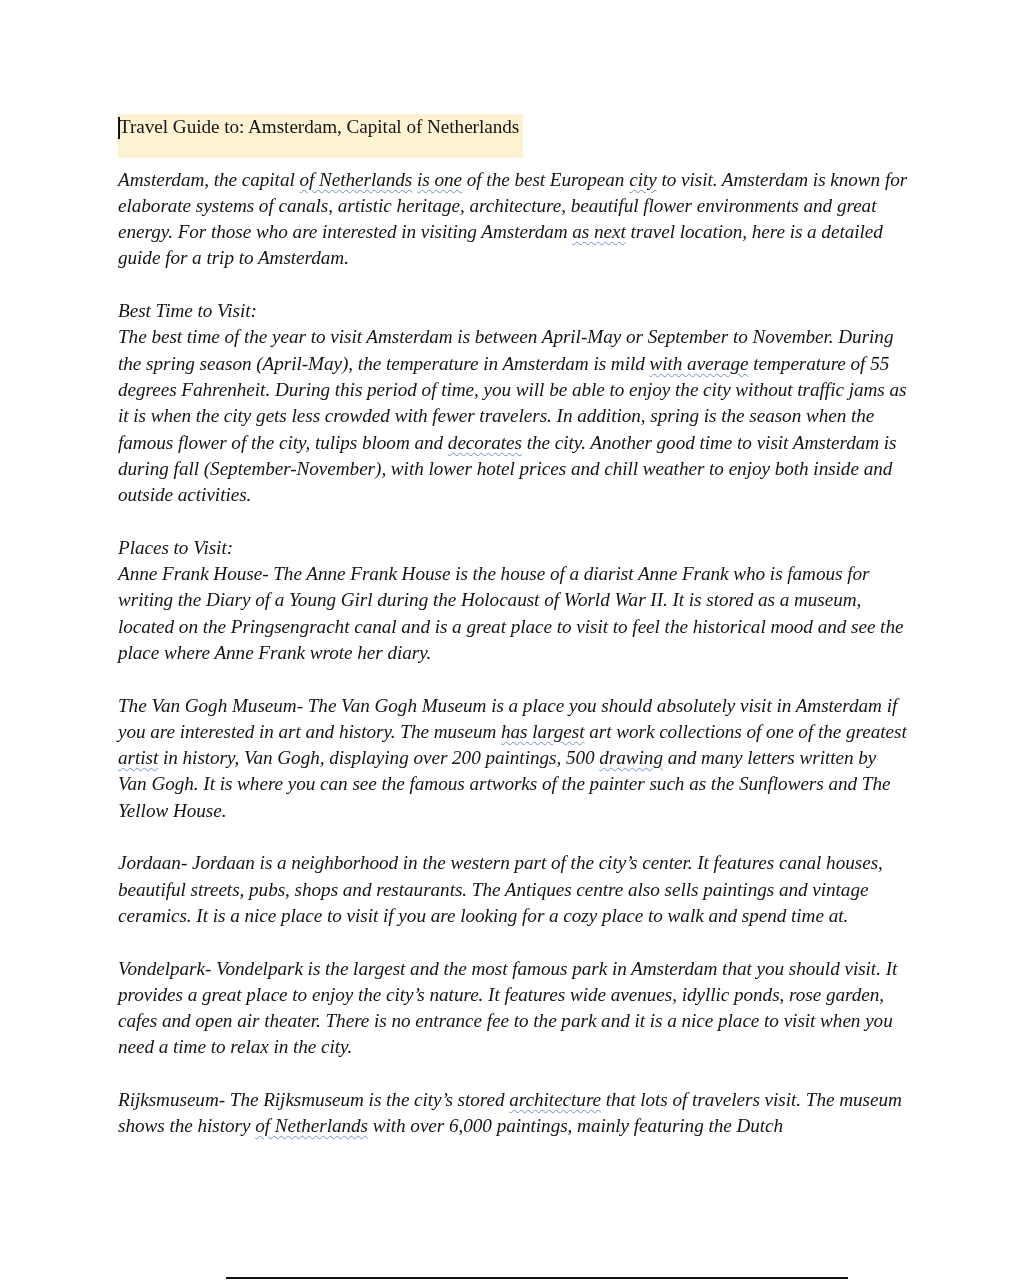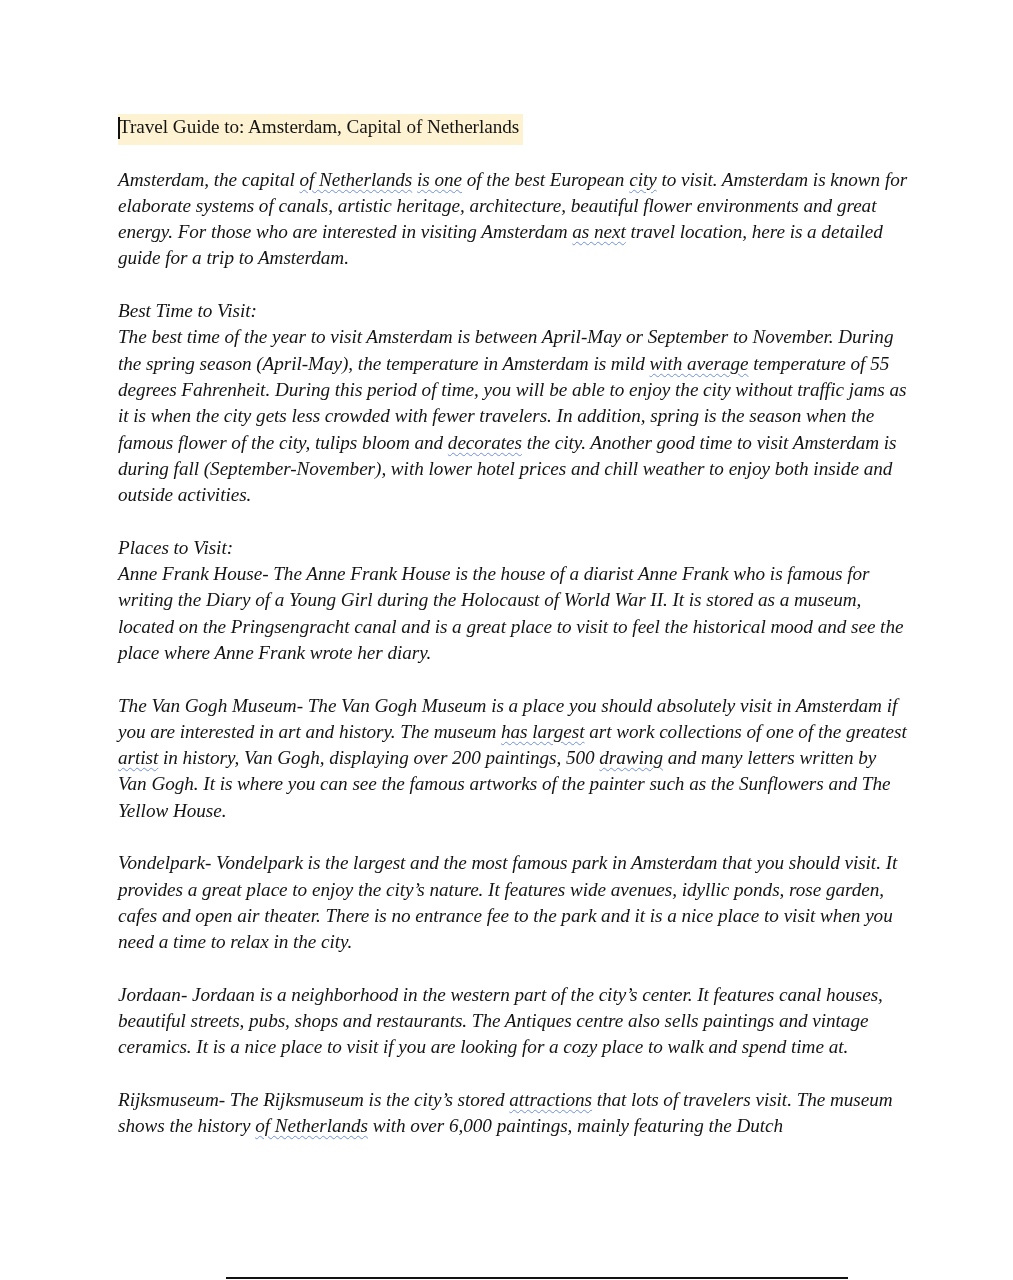--- a/index.html
+++ b/index.html
@@ -24,21 +24,21 @@
       line-height: 26.3px;
       letter-spacing: -0.05px;
     }
     .title-line {
       height: 26.3px;
       margin-bottom: 26.3px;
       position: relative;
     }
     .title-hl {
       background: #fdf2d2;
-      padding: 2px 4px 8px 1px;
+      padding: 2px 4px 21px 1px;
       position: relative;
     }
     .caret {
       position: absolute;
       left: 0px;
       top: 3px;
       width: 2px;
       height: 22px;
       background: #111;
     }
@@ -73,21 +73,21 @@
   </div>
 
   <p><span>Amsterdam, the capital </span><span class="sq">of Netherlands</span><span> </span><span class="sq">is one</span><span> of the best European </span><span class="sq">city</span><span> to visit. Amsterdam is known for elaborate systems of canals, artistic heritage, architecture, beautiful flower environments and great energy. For those who are interested in visiting Amsterdam </span><span class="sq">as next</span><span> travel location, here is a detailed guide for a trip to Amsterdam.</span></p>
 
   <p><span class="heading">Best Time to Visit:</span><span>The best time of the year to visit Amsterdam is between April-May or September to November. During the spring season (April-May), the temperature in Amsterdam is mild </span><span class="sq">with average</span><span> temperature of 55 degrees Fahrenheit. During this period of time, you will be able to enjoy the city without traffic jams as it is when the city gets less crowded with fewer travelers. In addition, spring is the season when the famous flower of the city, tulips bloom and </span><span class="sq">decorates</span><span> the city. Another good time to visit Amsterdam is during fall (September-November), with lower hotel prices and chill weather to enjoy both inside and outside activities.</span></p>
 
   <p><span class="heading">Places to Visit:</span><span>Anne Frank House- The Anne Frank House is the house of a diarist Anne Frank who is famous for writing the Diary of a Young Girl during the Holocaust of World War II. It is stored as a museum, located on the Pringsengracht canal and is a great place to visit to feel the historical mood and see the place where Anne Frank wrote her diary.</span></p>
 
   <p><span>The Van Gogh Museum- The Van Gogh Museum is a place you should absolutely visit in Amsterdam if you are interested in art and history. The museum </span><span class="sq">has largest</span><span> art work collections of one of the greatest </span><span class="sq">artist</span><span> in history, Van Gogh, displaying over 200 paintings, 500 </span><span class="sq">drawing</span><span> and many letters written by Van Gogh. It is where you can see the famous artworks of the painter such as the Sunflowers and The Yellow House.</span></p>
 
+  <p><span>Jordaan- Jordaan is a neighborhood in the western part of the city’s center. It features canal houses, beautiful streets, pubs, shops and restaurants. The Antiques centre also sells paintings and vintage ceramics. It is a nice place to visit if you are looking for a cozy place to walk and spend time at.</span></p>
+
   <p><span>Vondelpark- Vondelpark is the largest and the most famous park in Amsterdam that you should visit. It provides a great place to enjoy the city’s nature. It features wide avenues, idyllic ponds, rose garden, cafes and open air theater. There is no entrance fee to the park and it is a nice place to visit when you need a time to relax in the city.</span></p>
 
-  <p><span>Jordaan- Jordaan is a neighborhood in the western part of the city’s center. It features canal houses, beautiful streets, pubs, shops and restaurants. The Antiques centre also sells paintings and vintage ceramics. It is a nice place to visit if you are looking for a cozy place to walk and spend time at.</span></p>
-
-  <p><span>Rijksmuseum- The Rijksmuseum is the city’s stored </span><span class="sq">attractions</span><span> that lots of travelers visit. The museum shows the history </span><span class="sq">of Netherlands</span><span> with over 6,000 paintings, mainly featuring the Dutch</span></p>
+  <p><span>Rijksmuseum- The Rijksmuseum is the city’s stored </span><span class="sq">architecture</span><span> that lots of travelers visit. The museum shows the history </span><span class="sq">of Netherlands</span><span> with over 6,000 paintings, mainly featuring the Dutch</span></p>
 
 </div>
 
 <div class="footer-rule"></div>
 
 </body></html>

